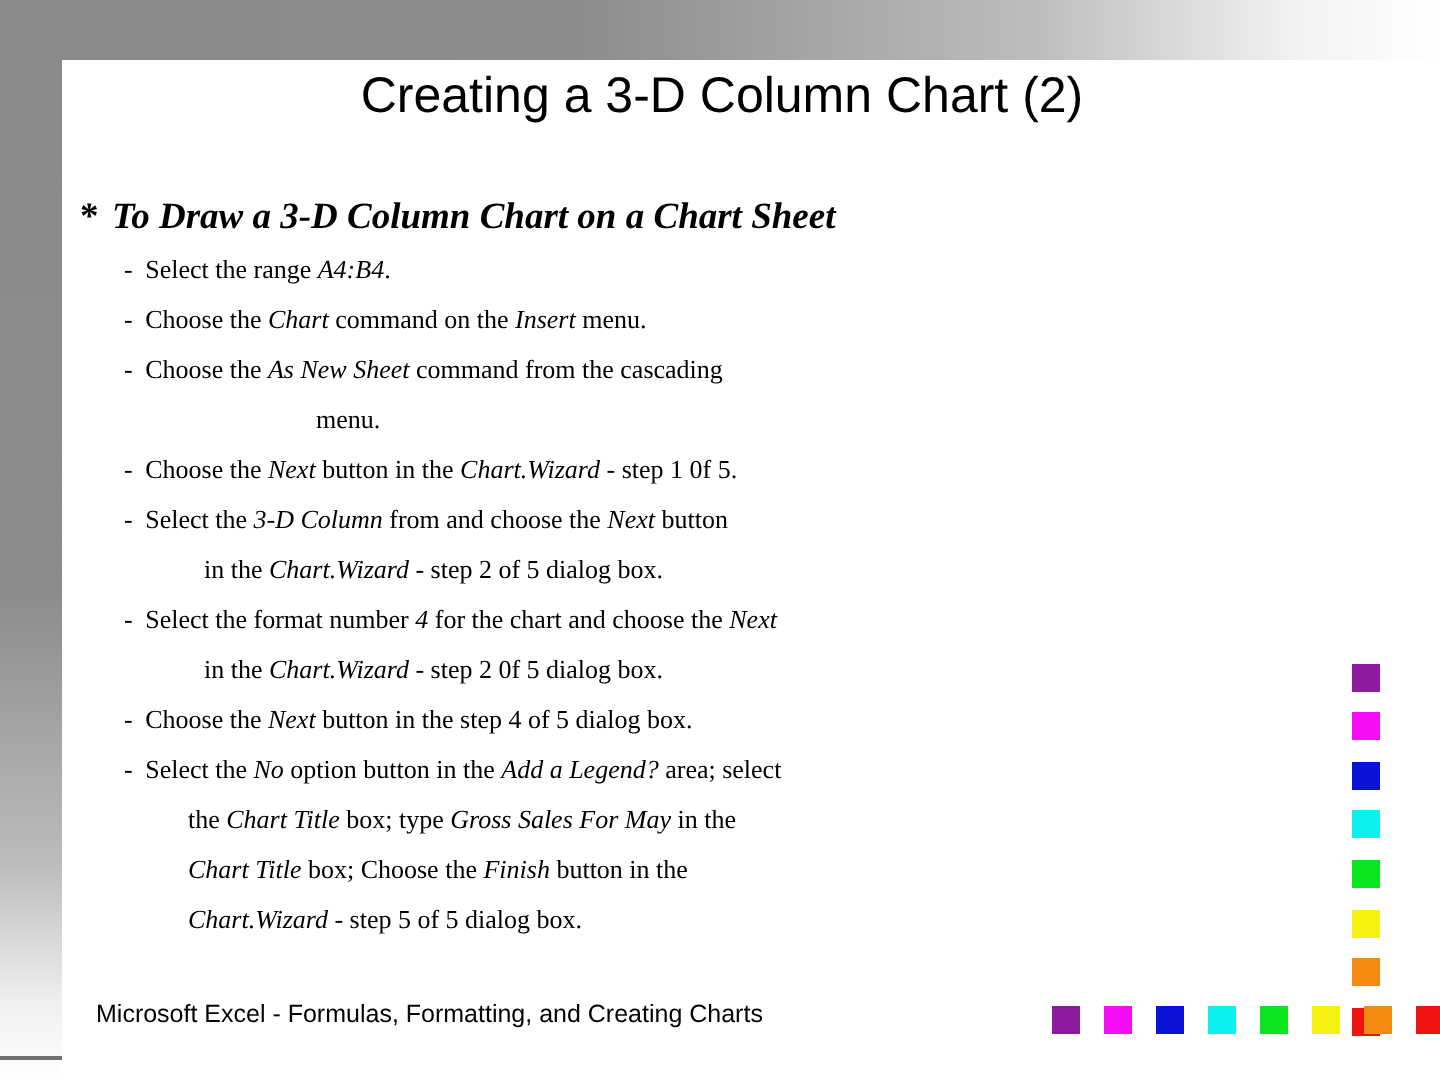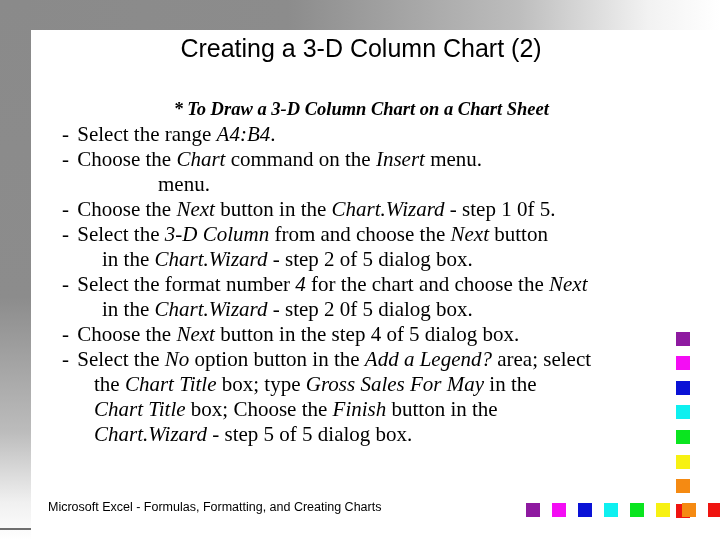--- a/index.html
+++ b/index.html
@@ -45,29 +45,28 @@
     letter-spacing: 0px;
     white-space: nowrap;
   }
 
   
   #body-block {
     position: absolute; left: 40px; top: 96px;
     width: 640px;
     color: #000000;
   }
-  .blk { font-size: 21px; line-height: 25px; }
+  .blk { font-size: 13px; line-height: 25px; }
 
   .head-line {
     font-weight: bold;
     font-style: italic;
     font-size: 18.5px;
     line-height: 26px;
     white-space: nowrap;
-    text-align: center;
   }
   .star {
     display: inline-block;
     width: 16px;
     font-style: normal;
     font-weight: bold;
     vertical-align: top;
   }
 
   .item {
@@ -117,20 +116,21 @@
 
   <div id="title">Creating a 3-D Column Chart (2)</div>
 
   <div id="body-block">
     <div class="head-line">
       <span class="star">*</span><span>To Draw a 3-D Column Chart on a Chart Sheet</span>
     </div>
     <div id="items-host">
         <div class="blk item"><span class="dash">- </span><span>Select the range </span><i>A4:B4</i><span>.</span></div>
         <div class="blk item"><span class="dash">- </span><span>Choose the </span><i>Chart</i><span> command on the </span><i>Insert</i><span> menu.</span></div>
+        <div class="blk item"><span class="dash">- </span><span>Choose the </span><i>As New Sheet</i><span> command from the cascading</span></div>
         <div class="blk cont-menu"><span>menu.</span></div>
         <div class="blk item"><span class="dash">- </span><span>Choose the </span><i>Next</i><span> button in the </span><i>Chart.Wizard</i><span> - step 1 0f 5.</span></div>
         <div class="blk item"><span class="dash">- </span><span>Select the </span><i>3-D Column</i><span> from and choose the </span><i>Next</i><span> button</span></div>
         <div class="blk cont"><span>in the </span><i>Chart.Wizard</i><span> - step 2 of 5 dialog box.</span></div>
         <div class="blk item"><span class="dash">- </span><span>Select the format number </span><i>4</i><span> for the chart  and choose the </span><i>Next</i></div>
         <div class="blk cont"><span>in the </span><i>Chart.Wizard</i><span> - step 2 0f 5 dialog box.</span></div>
         <div class="blk item"><span class="dash">- </span><span>Choose the </span><i>Next</i><span> button in the step 4 of 5 dialog box.</span></div>
         <div class="blk item"><span class="dash">- </span><span>Select the </span><i>No</i><span> option button in the </span><i>Add a Legend?</i><span> area; select</span></div>
         <div class="blk cont-wide"><span>the </span><i>Chart Title</i><span> box; type </span><i>Gross Sales For May</i><span> in the</span></div>
         <div class="blk cont-wide"><i>Chart Title</i><span> box; Choose the </span><i>Finish</i><span> button in the</span></div>

